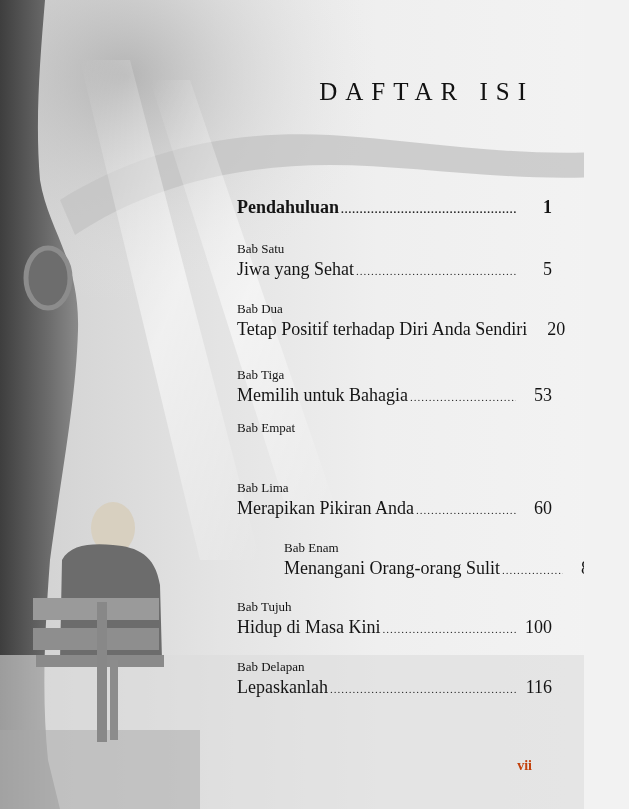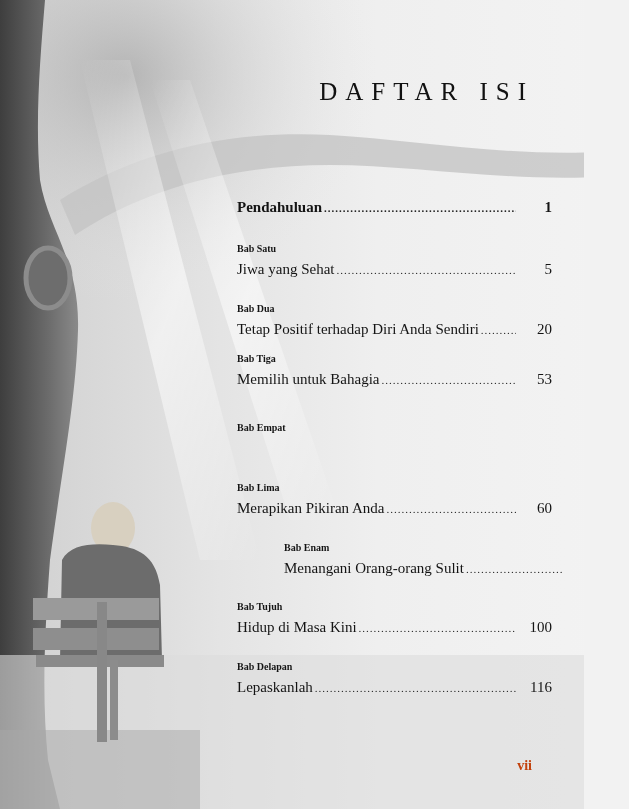--- a/index.html
+++ b/index.html
@@ -12,22 +12,22 @@
     .page { position: absolute; left: 0; top: 0; width: 584px; height: 809px; overflow: hidden; }
     .bg { position: absolute; inset: 0; }
     .toc-title {
       position: absolute; top: 78px; right: 50px;
       font-family: "Liberation Serif", "DejaVu Serif", serif;
       font-size: 25px; letter-spacing: 8px; font-weight: normal;
       color: #111; margin: 0;
     }
     .toc { position: absolute; left: 237px; top: 197px; width: 315px; }
     .entry { position: absolute; left: 0; width: 315px; }
-    .heading { font-weight: bold; font-size: 10px; line-height: 20px; height: 20px; white-space: nowrap; }
-    .row { display: flex; align-items: baseline; font-size: 15px; line-height: 20px; height: 20px; white-space: nowrap; }
+    .heading { font-weight: normal; font-size: 13px; line-height: 20px; height: 20px; white-space: nowrap; }
+    .row { display: flex; align-items: baseline; font-size: 18px; line-height: 20px; height: 20px; white-space: nowrap; }
     .row .label { flex: 0 0 auto; }
     .row .leader { flex: 1 1 auto; overflow: hidden; margin: 0 2px; letter-spacing: 1px; font-size: 11px; color: #222; }
     .row .leader::after { content: "................................................................................................................................"; }
     .row .page-num { flex: 0 0 34px; text-align: right; }
     .row.bold { font-weight: bold; }
     .folio { position: absolute; right: 52px; top: 758px; font-size: 14px; font-weight: bold; color: #c2410c; margin: 0; }
   </style>
 </head>
 <body>
 
@@ -103,21 +103,21 @@
 
     <div class="entry" style="top:102px;">
       <div class="heading">Bab Dua</div>
       <div class="row">
         <span class="label">Tetap Positif terhadap Diri Anda Sendiri</span>
         <span class="leader"></span>
         <span class="page-num">20</span>
       </div>
     </div>
 
-    <div class="entry" style="top:152px;">
+    <div class="entry" style="top:168px;">
       <div class="heading">Bab Tiga</div>
       <div class="row">
         <span class="label">Memilih untuk Bahagia</span>
         <span class="leader"></span>
         <span class="page-num">53</span>
       </div>
     </div>
 
     <div class="entry" style="top:221px;">
       <div class="heading">Bab Empat</div>

